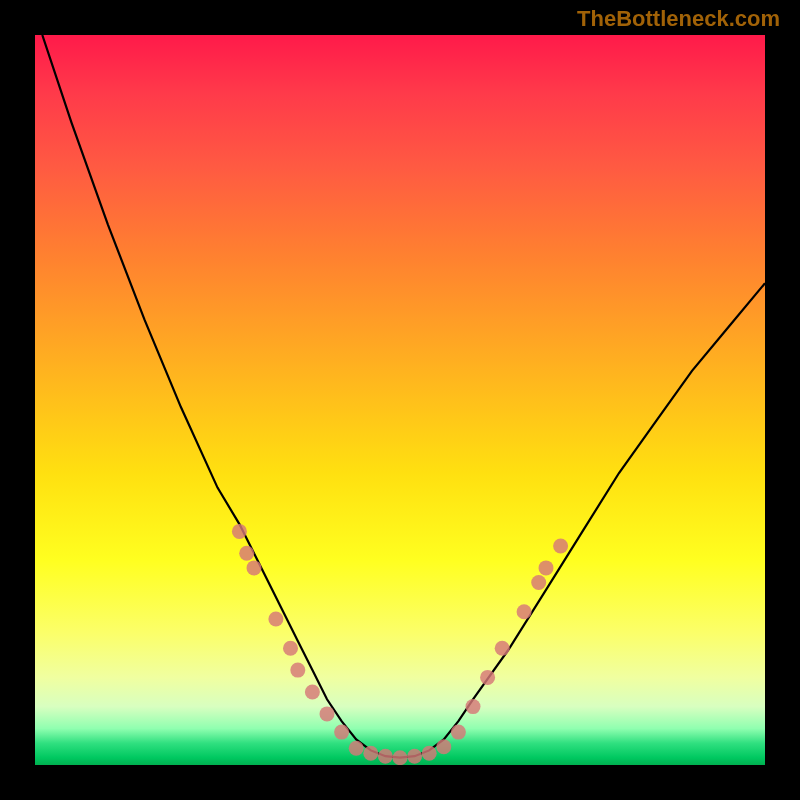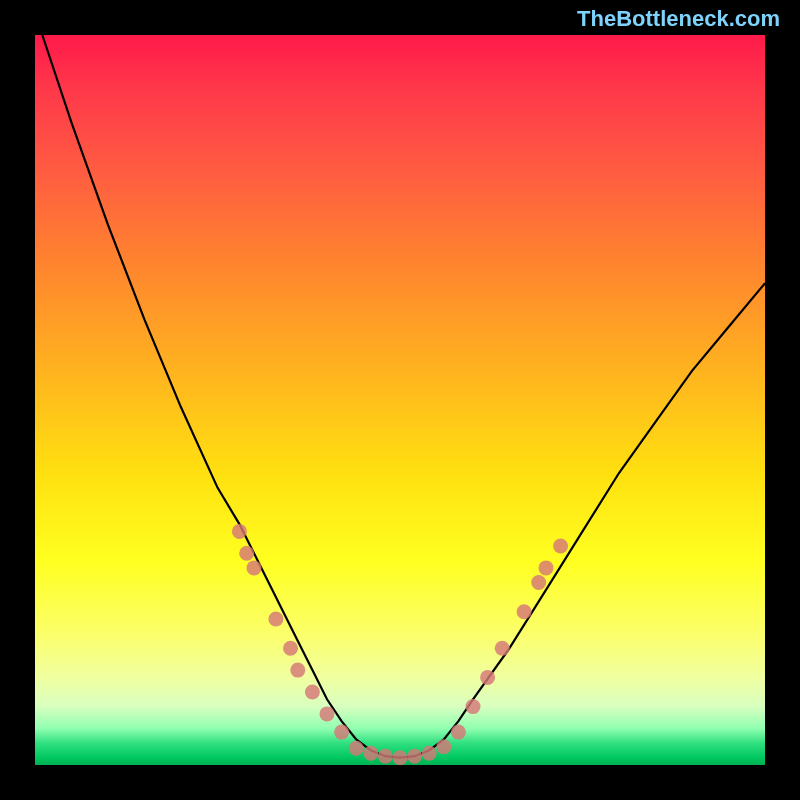--- a/index.html
+++ b/index.html
@@ -8,21 +8,21 @@
     width: 800px;
     height: 800px;
     background: #000;
     position: relative;
     font-family: Arial, sans-serif;
   }
   .watermark {
     position: absolute;
     top: 6px;
     right: 20px;
-    color: #7dd3fc;
+    color: #a16207;
     font-size: 22px;
     font-weight: bold;
     z-index: 10;
   }
   .plot-area {
     position: absolute;
     left: 35px;
     top: 35px;
     width: 730px;
     height: 730px;

